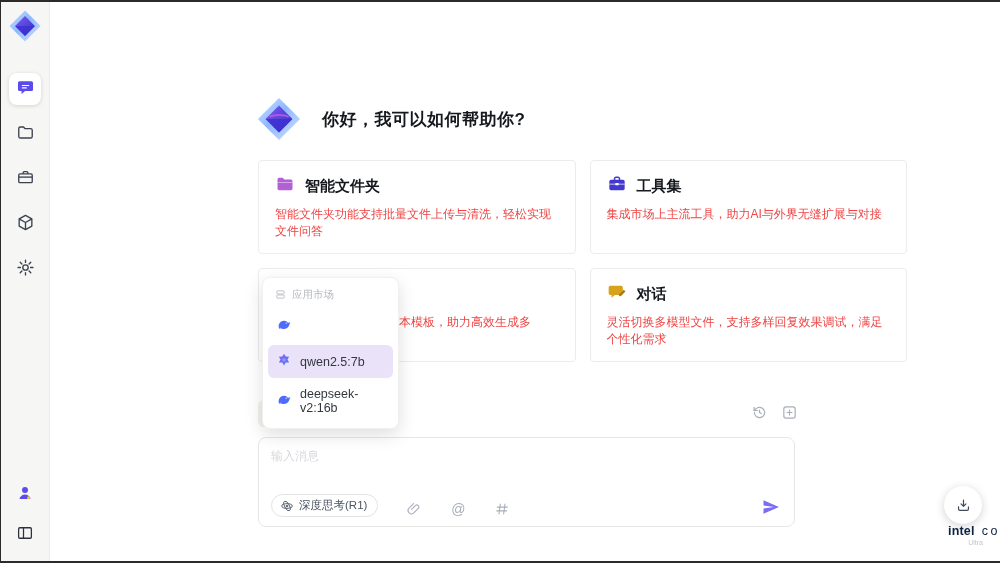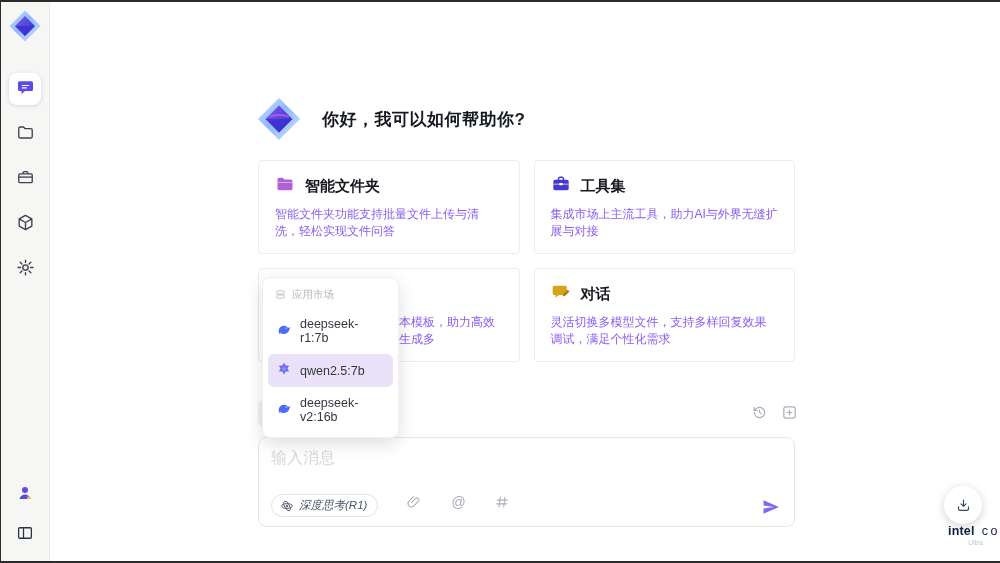--- a/index.html
+++ b/index.html
@@ -30,31 +30,31 @@
   .sidebar-bottom { display:flex; flex-direction:column; gap:8px; align-items:center; margin-bottom:10px; }
   .sidebar-bottom .nav-item svg { width:18px; height:18px; }
 
   
   .greeting { position:absolute; left:256px; top:96px; display:flex; align-items:center; gap:20px; z-index:1; }
   .app-logo-lg { width:46px; height:46px; }
   .greeting-text { font-size:17px; font-weight:700; color:#15181d; letter-spacing:.5px; }
 
   
   .cards {
-    position:absolute; left:258px; top:160px; width:537px;
+    position:absolute; left:258px; top:160px; width:649px;
     display:grid; grid-template-columns:1fr 1fr; gap:14px; z-index:1;
   }
   .card {
     background:#fff; border:1px solid #ececec; border-radius:4px;
     padding:13px 16px; min-height:78px; cursor:pointer;
   }
   .card-head { display:flex; align-items:center; gap:10px; }
   .card-head svg { width:20px; height:20px; flex:0 0 auto; }
   .card-title { font-size:15px; font-weight:700; color:#15181d; }
-  .card-desc { margin-top:8px; font-size:12px; line-height:17px; color:#8b5cf6; }
+  .card-desc { margin-top:8px; font-size:12px; line-height:17px; color:#ef4444; }
   .card-desc.clipped { padding-left:124px; }
 
   
   .dropdown {
     position:absolute; left:262px; top:277px; width:137px; z-index:20;
     background:#fff; border:1px solid #f0f0ef; border-radius:8px;
     box-shadow:0 6px 18px rgba(0,0,0,.13); padding:6px 5px;
   }
   .dd-header { display:flex; align-items:center; gap:6px; padding:4px 7px 6px; color:#b6b9c0; font-size:10.5px; }
   .dd-header svg { width:11px; height:11px; }
@@ -77,25 +77,25 @@
   .session-actions .act { width:17px; height:17px; cursor:pointer; }
   .session-actions svg { width:17px; height:17px; }
 
   
   .composer {
     position:absolute; left:258px; top:437px; width:537px; height:90px; z-index:1;
     background:#fff; border:1px solid #e7e7e6; border-radius:8px;
   }
   .composer textarea {
     width:100%; height:48px; border:none; outline:none; resize:none; background:transparent;
-    padding:10px 12px; font-size:16px; color:#a21caf;
+    padding:10px 12px; font-size:12px; color:#a21caf;
     font-family:Liberation Serif, serif;
   }
   .composer textarea::placeholder { color:#d6d8dc; }
-  .composer-toolbar { position:absolute; left:12px; bottom:9px; display:flex; align-items:flex-start; gap:28px;font-style:italic; }
+  .composer-toolbar { position:absolute; left:12px; bottom:9px; display:flex; align-items:flex-end; gap:28px; }
   .deepthink-pill {
     display:inline-flex; align-items:center; gap:5px; padding:3px 10px 3px 8px;
     border:1px solid #e3e3e6; border-radius:12px; background:#fff;
     font-size:11.5px; color:#4b5563; cursor:pointer; white-space:nowrap;
   }
   .deepthink-pill svg { width:14px; height:14px; }
   .tool-ic { width:16px; height:16px; cursor:pointer; display:flex; align-items:center; justify-content:center; }
   .tool-ic svg { width:16px; height:16px; }
   .tool-ic.at { font-size:14px; color:#a9aeb8; line-height:1; }
   .send-btn { position:absolute; right:13px; bottom:9px; width:20px; height:20px; cursor:pointer; }
@@ -295,21 +295,20 @@
     </span>
     <span>应用市场</span>
   </div>
   <div class="dd-item">
     <span>
       <svg viewBox="0 0 24 24">
           <path d="M21.5 7.5c-1.2 1-2.4 1.3-3.8 1-1-1.9-2.8-3-5.2-3C8 5.5 4.6 8.6 4 12.6c-.4 2.6.6 4.6 2.2 5.6l1-2.4c.3.8.9 1.6 1.8 2.1 4.5 1 8.5-.7 10.3-4.3.9-1.8 1.4-4 2.2-6.1z" fill="#4d6bfe"></path>
           <circle cx="15.3" cy="9.2" r=".9" fill="#fff"></circle>
         </svg>
     </span>
-    <span>deepseek-r1:7b</span>
   </div>
   <div class="dd-item selected">
     <span>
       <svg viewBox="0 0 24 24">
           <path d="M12 2.5l2.6 4.4 5.1.1-2.5 4.4 2.5 4.4-5.1.1L12 20.3l-2.6-4.4-5.1-.1 2.5-4.4-2.5-4.4 5.1-.1z" fill="url(#lgQ)"></path>
           <circle cx="12" cy="11.7" r="2.8" fill="#fff" opacity=".25"></circle>
         </svg>
     </span>
     <span>qwen2.5:7b</span>
   </div>

